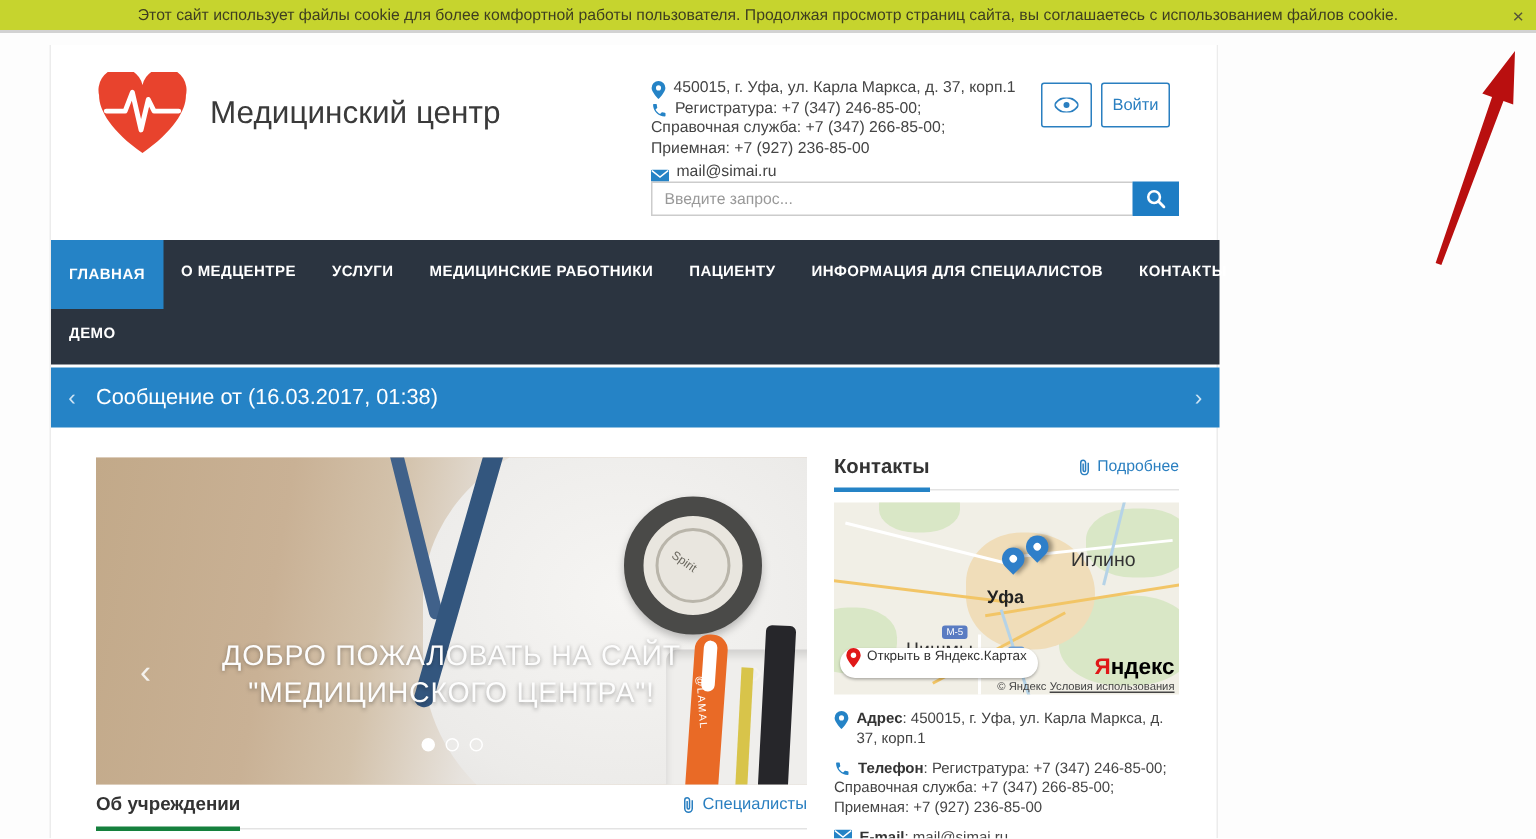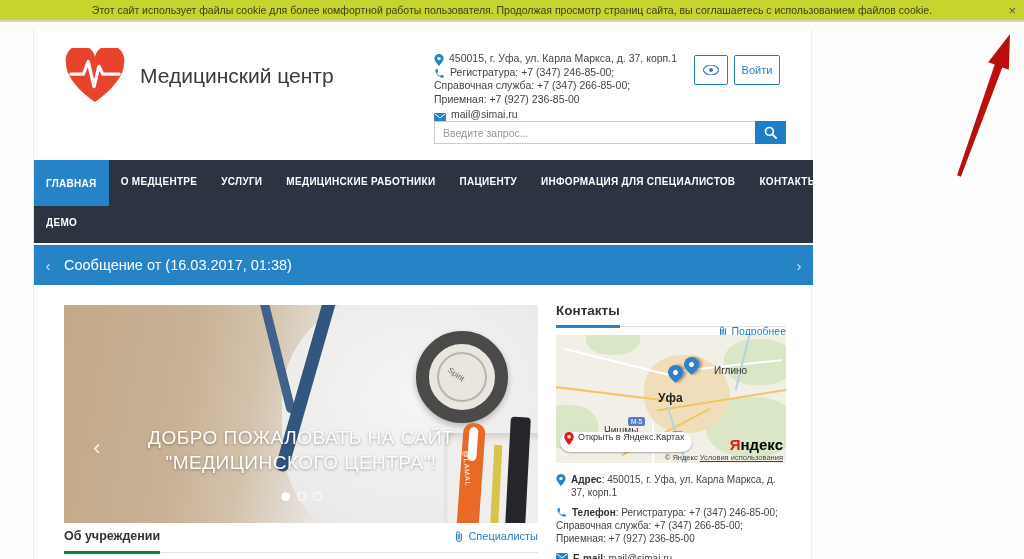--- a/index.html
+++ b/index.html
@@ -89,30 +89,30 @@
     padding-bottom:8px; border-bottom:3px solid #15803d; cursor:pointer; }
   .spec-link { position:absolute; right:0; top:3px; font-size:11px; color:#2a7fc0; cursor:pointer;
     display:flex; align-items:center; gap:4px; text-decoration:none; }
 
   
   .contacts { position:absolute; left:522px; top:273px; width:230px; }
   .panel-head { position:relative; height:24px; border-bottom:1px solid #e3e3e3; }
   .panel-title { position:absolute; left:0; top:0; font-size:13.5px; font-weight:bold; color:#333;
     padding-bottom:7px; border-bottom:3px solid #2583c6; }
   .more-link { position:absolute; right:0; top:2px; font-size:10.5px; color:#2a7fc0; cursor:pointer;
-    display:flex; align-items:center; gap:4px; text-decoration:none;margin-top:20px; }
+    display:flex; align-items:center; gap:4px; text-decoration:none; }
 
   
   .map { position:absolute; left:0; top:32px; width:230px; height:128px; background:#f1efe6; overflow:hidden; cursor:pointer; }
   .m-green { position:absolute; background:#d9e7c6; border-radius:45%; }
   .m-urban { position:absolute; left:88px; top:20px; width:86px; height:78px; background:#f0ddb9; border-radius:45% 55% 50% 48%; }
   .m-road-o { position:absolute; height:2px; background:#f2c566; }
   .m-road-w { position:absolute; height:1.5px; background:#fff; }
   .m-river { position:absolute; width:2px; background:#b5d3e7; }
-  .m-label { position:absolute; font-size:10px; color:#333; }
+  .m-label { position:absolute; font-size:13px; color:#333; }
   .m-city { position:absolute; font-size:12px; font-weight:bold; color:#222; }
   .m-pin { position:absolute; width:15px; height:15px; background:#2f7fc9; border-radius:50% 50% 50% 0;
     transform:rotate(-45deg); box-shadow:2px 2px 3px rgba(0,0,0,.35); }
   .m-pin::after { content:""; position:absolute; left:5px; top:5px; width:5px; height:5px; background:#fff; border-radius:50%; }
   .m-badge { position:absolute; font-size:6.5px; color:#fff; background:#5a7cc2; padding:1px 3px; border-radius:2px; }
   .m-plane { position:absolute; width:11px; height:11px; background:#6f9fd8; color:#fff; font-size:8px;
     line-height:11px; text-align:center; border-radius:2px; }
   .m-pill { position:absolute; left:4px; top:97px; height:20px; background:#fff; border-radius:11px;
     box-shadow:0 1px 2px rgba(0,0,0,.3); display:flex; align-items:flex-start; padding:0 8px 0 4px; gap:4px; cursor:pointer; }
   .m-pill span { font-size:9px; color:#333; }

